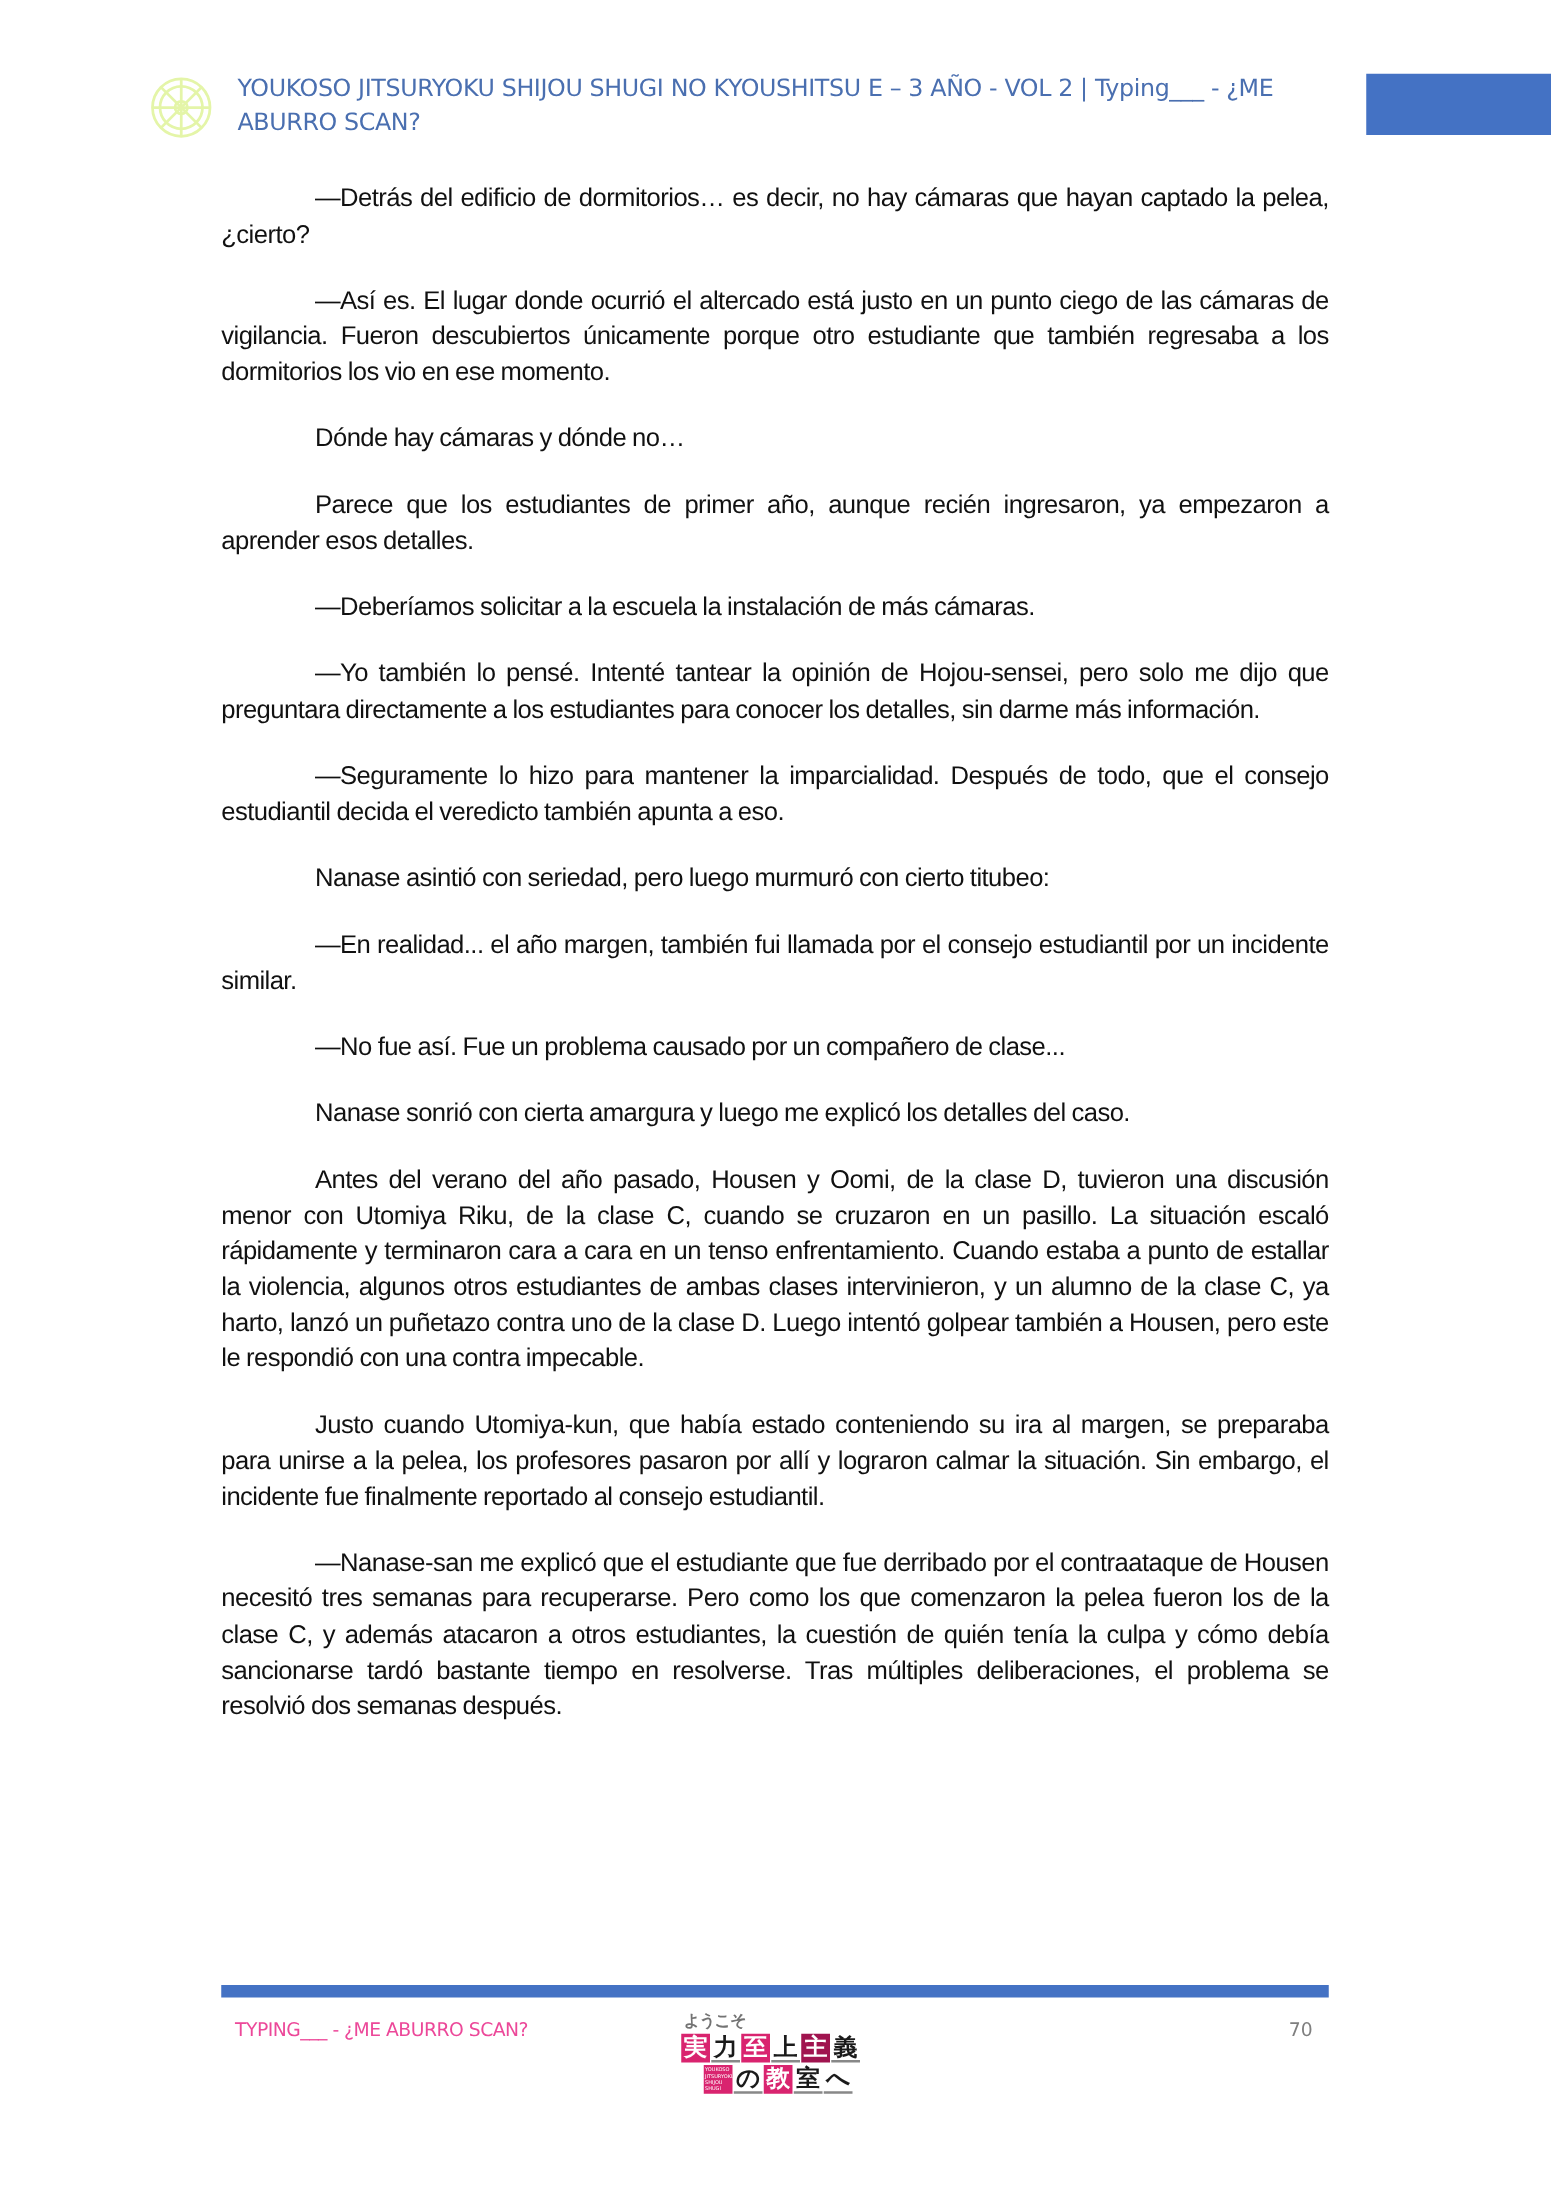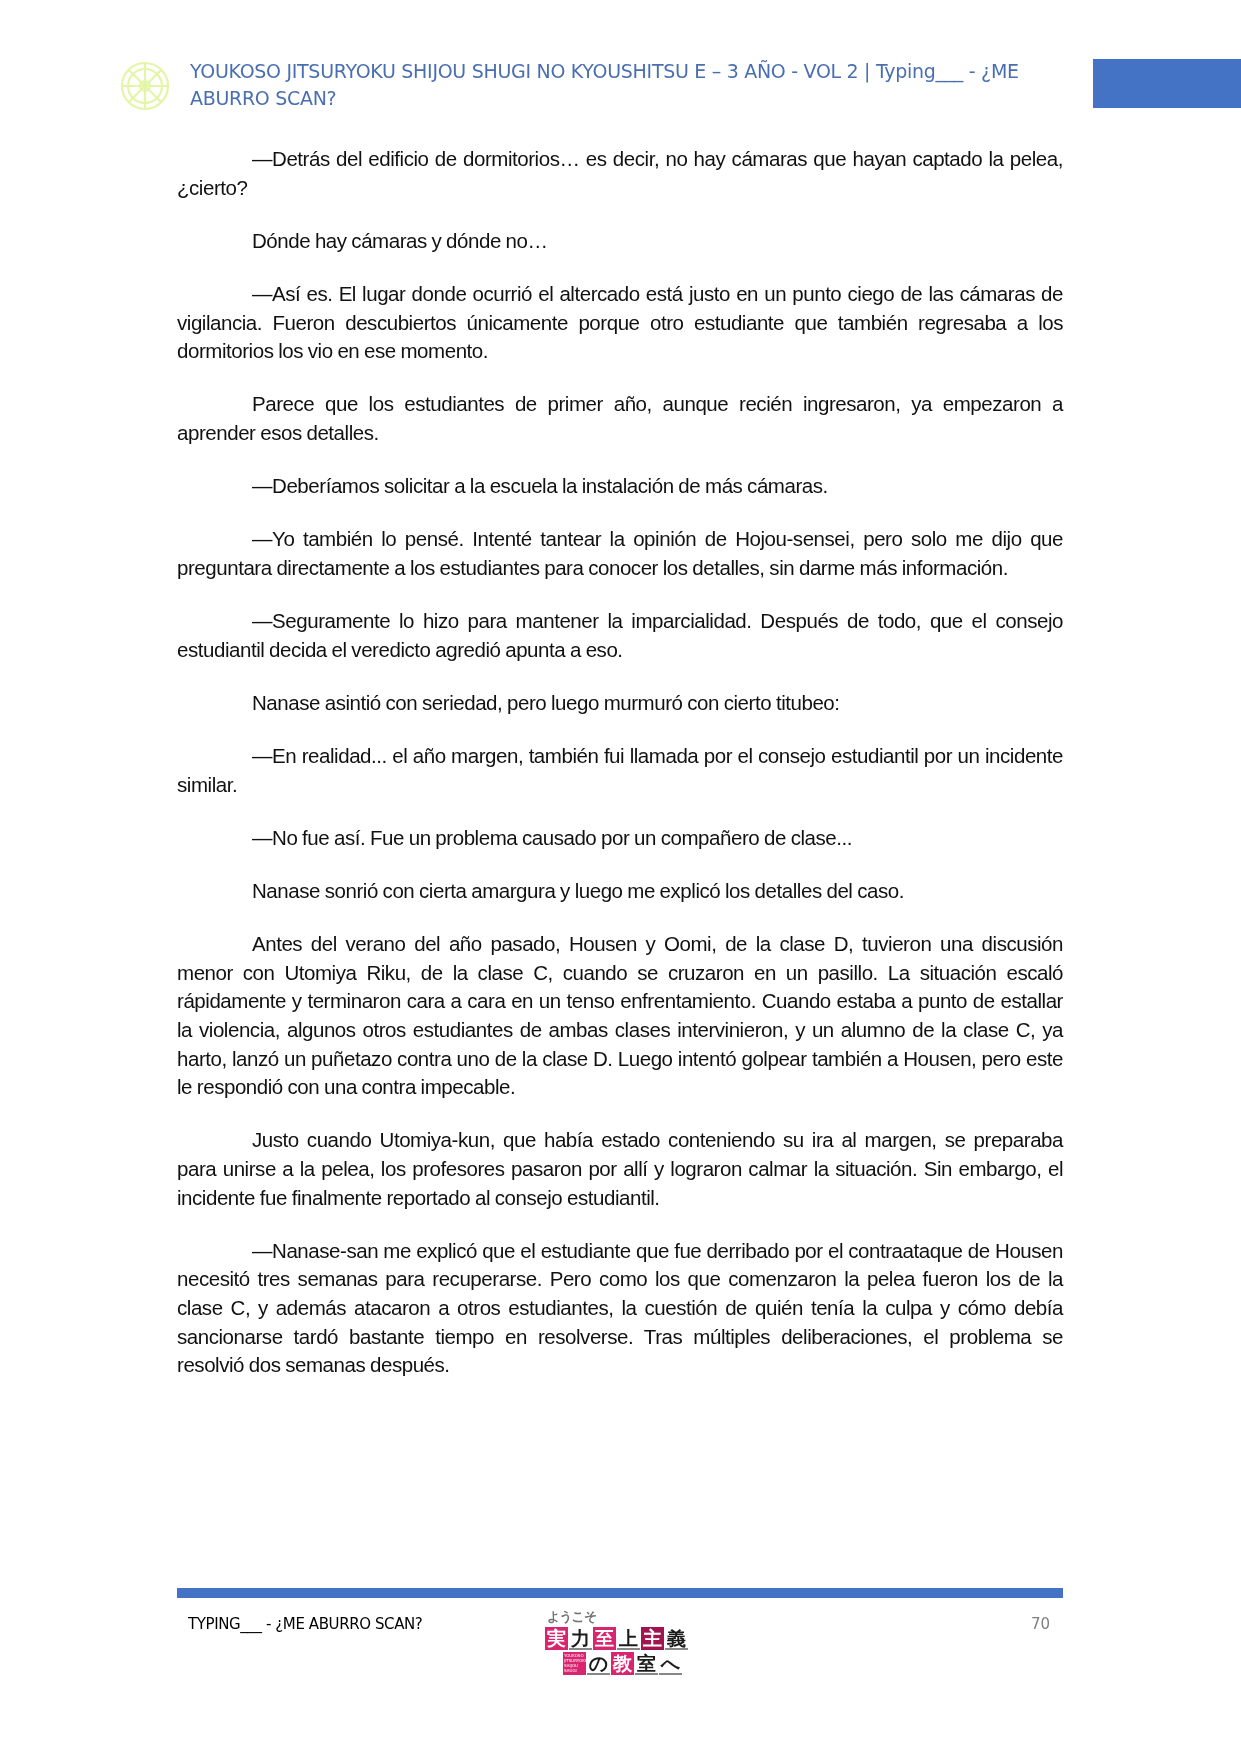--- a/index.html
+++ b/index.html
@@ -65,21 +65,21 @@
       width: 886px;
       height: 10px;
       background: #4472c4;
     }
     .footer-left {
       position: absolute;
       left: 188px;
       top: 1615px;
       font-family: "DejaVu Sans", sans-serif;
       font-size: 15px;
-      color: #000000;
+      color: #ec4899;
       letter-spacing: -0.4px;
     }
     .footer-page {
       position: absolute;
       left: 1031px;
       top: 1615px;
       font-family: "DejaVu Sans", sans-serif;
       font-size: 15px;
       color: #7f7f7f;
     }
@@ -143,26 +143,26 @@
       <line x1="9.7" y1="9.7" x2="42.3" y2="42.3"></line>
       <line x1="42.3" y1="9.7" x2="9.7" y2="42.3"></line>
     </g>
   </svg>
 </div>
 <div class="header-title">YOUKOSO JITSURYOKU SHIJOU SHUGI NO KYOUSHITSU E – 3 AÑO - VOL 2 | Typing___ - ¿ME ABURRO SCAN?</div>
 <div class="header-block"></div>
 
 <div class="content">
   <p>—Detrás del edificio de dormitorios… es decir, no hay cámaras que hayan captado la pelea, ¿cierto?</p>
+  <p>—Así es. El lugar donde ocurrió el altercado está justo en un punto ciego de las cámaras de vigilancia. Fueron descubiertos únicamente porque otro estudiante que también regresaba a los dormitorios los vio en ese momento.</p>
   <p>Dónde hay cámaras y dónde no…</p>
-  <p>—Así es. El lugar donde ocurrió el altercado está justo en un punto ciego de las cámaras de vigilancia. Fueron descubiertos únicamente porque otro estudiante que también regresaba a los dormitorios los vio en ese momento.</p>
   <p>Parece que los estudiantes de primer año, aunque recién ingresaron, ya empezaron a aprender esos detalles.</p>
   <p>—Deberíamos solicitar a la escuela la instalación de más cámaras.</p>
   <p>—Yo también lo pensé. Intenté tantear la opinión de Hojou-sensei, pero solo me dijo que preguntara directamente a los estudiantes para conocer los detalles, sin darme más información.</p>
-  <p>—Seguramente lo hizo para mantener la imparcialidad. Después de todo, que el consejo estudiantil decida el veredicto agredió apunta a eso.</p>
+  <p>—Seguramente lo hizo para mantener la imparcialidad. Después de todo, que el consejo estudiantil decida el veredicto también apunta a eso.</p>
   <p>Nanase asintió con seriedad, pero luego murmuró con cierto titubeo:</p>
   <p>—En realidad... el año margen, también fui llamada por el consejo estudiantil por un incidente similar.</p>
   <p>—No fue así. Fue un problema causado por un compañero de clase...</p>
   <p>Nanase sonrió con cierta amargura y luego me explicó los detalles del caso.</p>
   <p>Antes del verano del año pasado, Housen y Oomi, de la clase D, tuvieron una discusión menor con Utomiya Riku, de la clase C, cuando se cruzaron en un pasillo. La situación escaló rápidamente y terminaron cara a cara en un tenso enfrentamiento. Cuando estaba a punto de estallar la violencia, algunos otros estudiantes de ambas clases intervinieron, y un alumno de la clase C, ya harto, lanzó un puñetazo contra uno de la clase D. Luego intentó golpear también a Housen, pero este le respondió con una contra impecable.</p>
   <p>Justo cuando Utomiya-kun, que había estado conteniendo su ira al margen, se preparaba para unirse a la pelea, los profesores pasaron por allí y lograron calmar la situación. Sin embargo, el incidente fue finalmente reportado al consejo estudiantil.</p>
   <p>—Nanase-san me explicó que el estudiante que fue derribado por el contraataque de Housen necesitó tres semanas para recuperarse. Pero como los que comenzaron la pelea fueron los de la clase C, y además atacaron a otros estudiantes, la cuestión de quién tenía la culpa y cómo debía sancionarse tardó bastante tiempo en resolverse. Tras múltiples deliberaciones, el problema se resolvió dos semanas después.</p>
 </div>
 
 <div class="footer-bar"></div>

